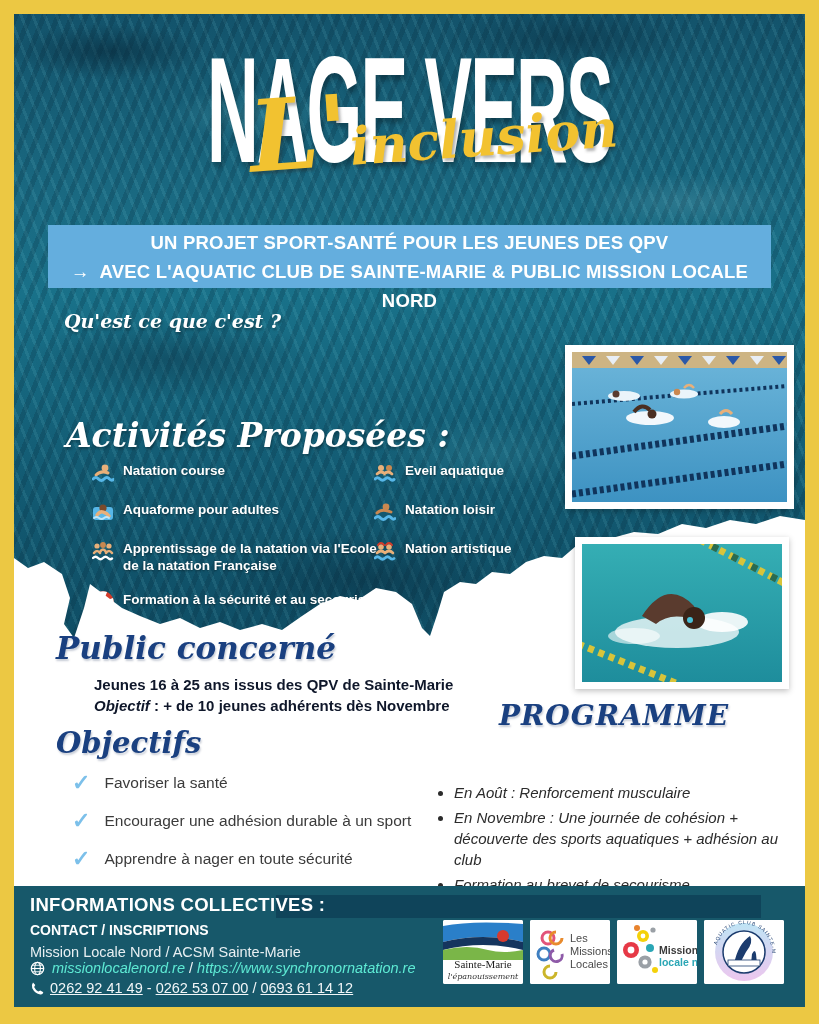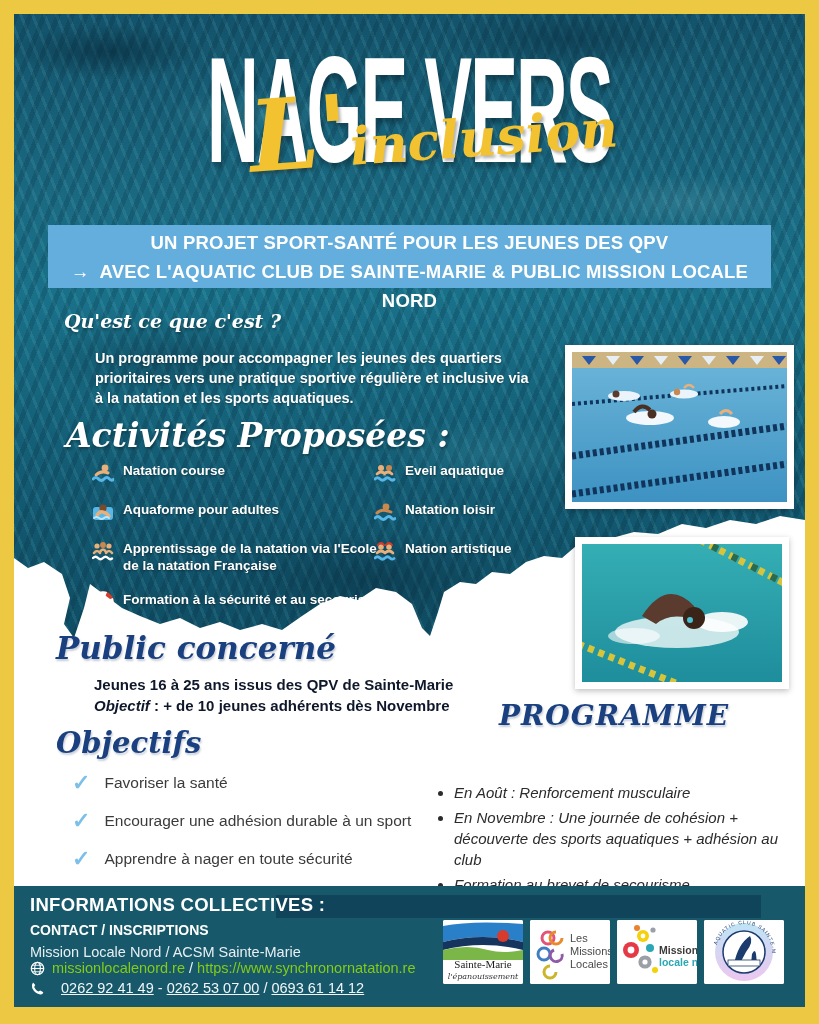--- a/index.html
+++ b/index.html
@@ -100,22 +100,22 @@
     color:#2b2b2b; font-style:italic; font-size:15px; line-height:21px; }
   .prog-list li { margin-bottom:4px; }
 
   
   .footer { position:absolute; left:0; bottom:0; width:791px; height:121px; background:#17586a; z-index:6; }
   .footer-title-strip { position:absolute; left:262px; top:9px; width:485px; height:23px; background:rgba(9,52,77,.55); }
   .footer-title { position:absolute; left:16px; top:8px; color:#ffffff; font-weight:bold; font-size:18.5px; letter-spacing:.3px; }
   .footer-contact { position:absolute; left:16px; top:36px; color:#ffffff; font-weight:bold; font-size:14px; }
   .footer-org { position:absolute; left:16px; top:58px; color:#e8eff2; font-size:14.5px; }
   .footer-web { position:absolute; left:16px; top:74px; color:#f2f6f8; font-size:14.5px; display:flex; align-items:center; gap:7px; }
-  .footer-phone { position:absolute; left:16px; top:94px; color:#f2f6f8; font-size:14.5px; display:flex; align-items:center; gap:16px; }
-  .footer-phone a, .footer-web span.linkish { color:#84cc16; text-decoration:none; }
+  .footer-phone { position:absolute; left:16px; top:94px; color:#f2f6f8; font-size:14.5px; display:flex; align-items:center; gap:5px; }
+  .footer-phone a, .footer-web span.linkish { color:#5eead4; text-decoration:none;font-style:italic; }
   .footer-phone .num { text-decoration:underline; cursor:pointer; }
   .logos { position:absolute; left:429px; top:34px; display:flex; gap:7px; }
   .logo-box { width:80px; height:64px; background:#ffffff; border-radius:2px; overflow:hidden; }
   .logo-box svg { display:block; width:100%; height:100%; }
 </style>
 </head>
 <body>
 
 <div class="poster">
 
@@ -123,21 +123,20 @@
 
   <div class="title-main"><span>NAGE VERS</span></div>
   <div class="title-script"><span class="firstcap">L'</span><span>inclusion</span></div>
 
   <div class="banner">
     <div>UN PROJET SPORT-SANTÉ POUR LES JEUNES DES QPV</div>
     <div><span class="arrow">→</span><span>AVEC L'AQUATIC CLUB DE SAINTE-MARIE &amp; PUBLIC MISSION LOCALE NORD</span></div>
   </div>
 
   <div id="what-heading" class="h-script-white">Qu'est ce que c'est ?</div>
-  <div class="what-body">Un programme pour accompagner les jeunes des quartiers prioritaires vers une pratique sportive régulière et inclusive via à la natation et les sports aquatiques.</div>
 
   <div id="activities-heading" class="h-script-white">Activités Proposées :</div>
 
   <div id="act-left" class="act-col">
     <div class="act-item">
       <svg class="ico" viewBox="0 0 22 22">
           <circle cx="13" cy="6" r="3.4" fill="#e8b07a"></circle>
           <path d="M4 13 Q9 8 16 11" stroke="#e8b07a" stroke-width="3" fill="none" stroke-linecap="round"></path>
           <path d="M1 17 q3 -3 5.5 0 q3 3 5.5 0 q3 -3 5.5 0 q2 2 4 .5" stroke="#57b7e8" stroke-width="3" fill="none" stroke-linecap="round"></path>
         </svg>

